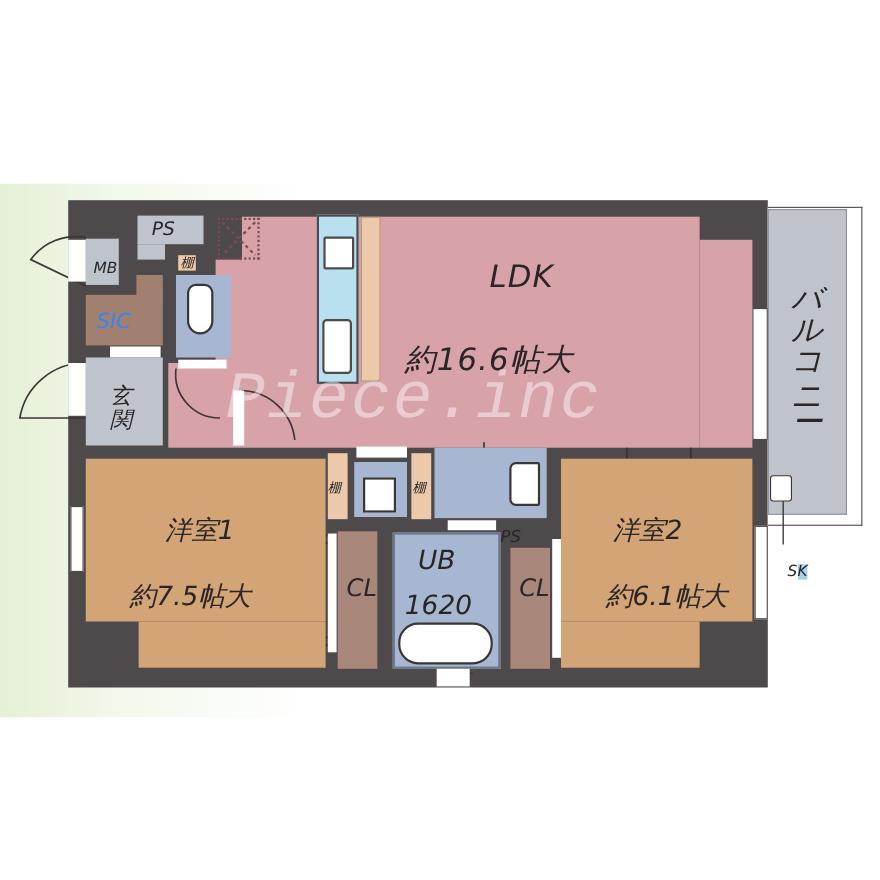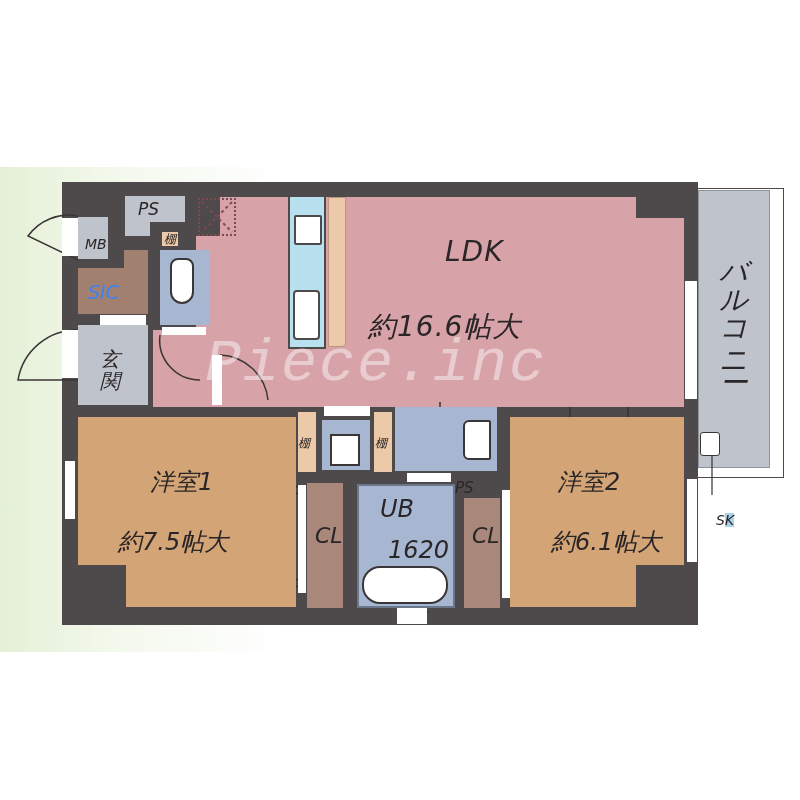--- a/index.html
+++ b/index.html
@@ -124,21 +124,21 @@
 <div class="abs" style="left:330px;top:434px;width:30px;height:32px;background:#fff;border:2px solid #3a3536;"></div>
 <div class="abs" style="left:324px;top:406px;width:46px;height:10px;background:#fff;"></div>
 <div class="abs" style="left:374px;top:412px;width:18px;height:60px;background:#ecc9a8;"></div>
 <div class="lbl xs" style="left:375px;top:437px;">棚</div>
 <div class="abs wet" style="left:395px;top:407px;width:102px;height:64px;"></div>
 <div class="abs" style="left:463px;top:420px;width:28px;height:40px;background:#fff;border:2px solid #3a3536;border-radius:6px 2px 2px 6px;"></div>
 
 <div class="abs" style="left:407px;top:473px;width:44px;height:9px;background:#fff;"></div>
 <div class="abs wet" style="left:357px;top:484px;width:98px;height:124px;border:2px solid #6b7689;"></div>
 <div class="lbl med" style="left:380px;top:497px;">UB</div>
-<div class="lbl med" style="left:388px;top:538px;">1620</div>
+<div class="lbl med" style="left:368px;top:538px;">1620</div>
 <div class="abs" style="left:362px;top:566px;width:86px;height:38px;background:#fff;border:2px solid #3a3536;border-radius:18px;"></div>
 <div class="abs" style="left:397px;top:608px;width:30px;height:16px;background:#fff;"></div>
 <div class="lbl sm" style="left:455px;top:481px;font-size:15px;">PS</div>
 
 <div class="abs cl" style="left:464px;top:498px;width:36px;height:110px;"></div>
 <div class="lbl med" style="left:472px;top:523px;width:20px;white-space:normal;line-height:26px;font-size:22px;">CL</div>
 <div class="abs" style="left:502px;top:490px;width:8px;height:108px;background:#fff;"></div>
 
 <div class="abs youshitsu" style="left:510px;top:417px;width:174px;height:148px;"></div>
 <div class="abs youshitsu" style="left:510px;top:565px;width:126px;height:42px;"></div>

